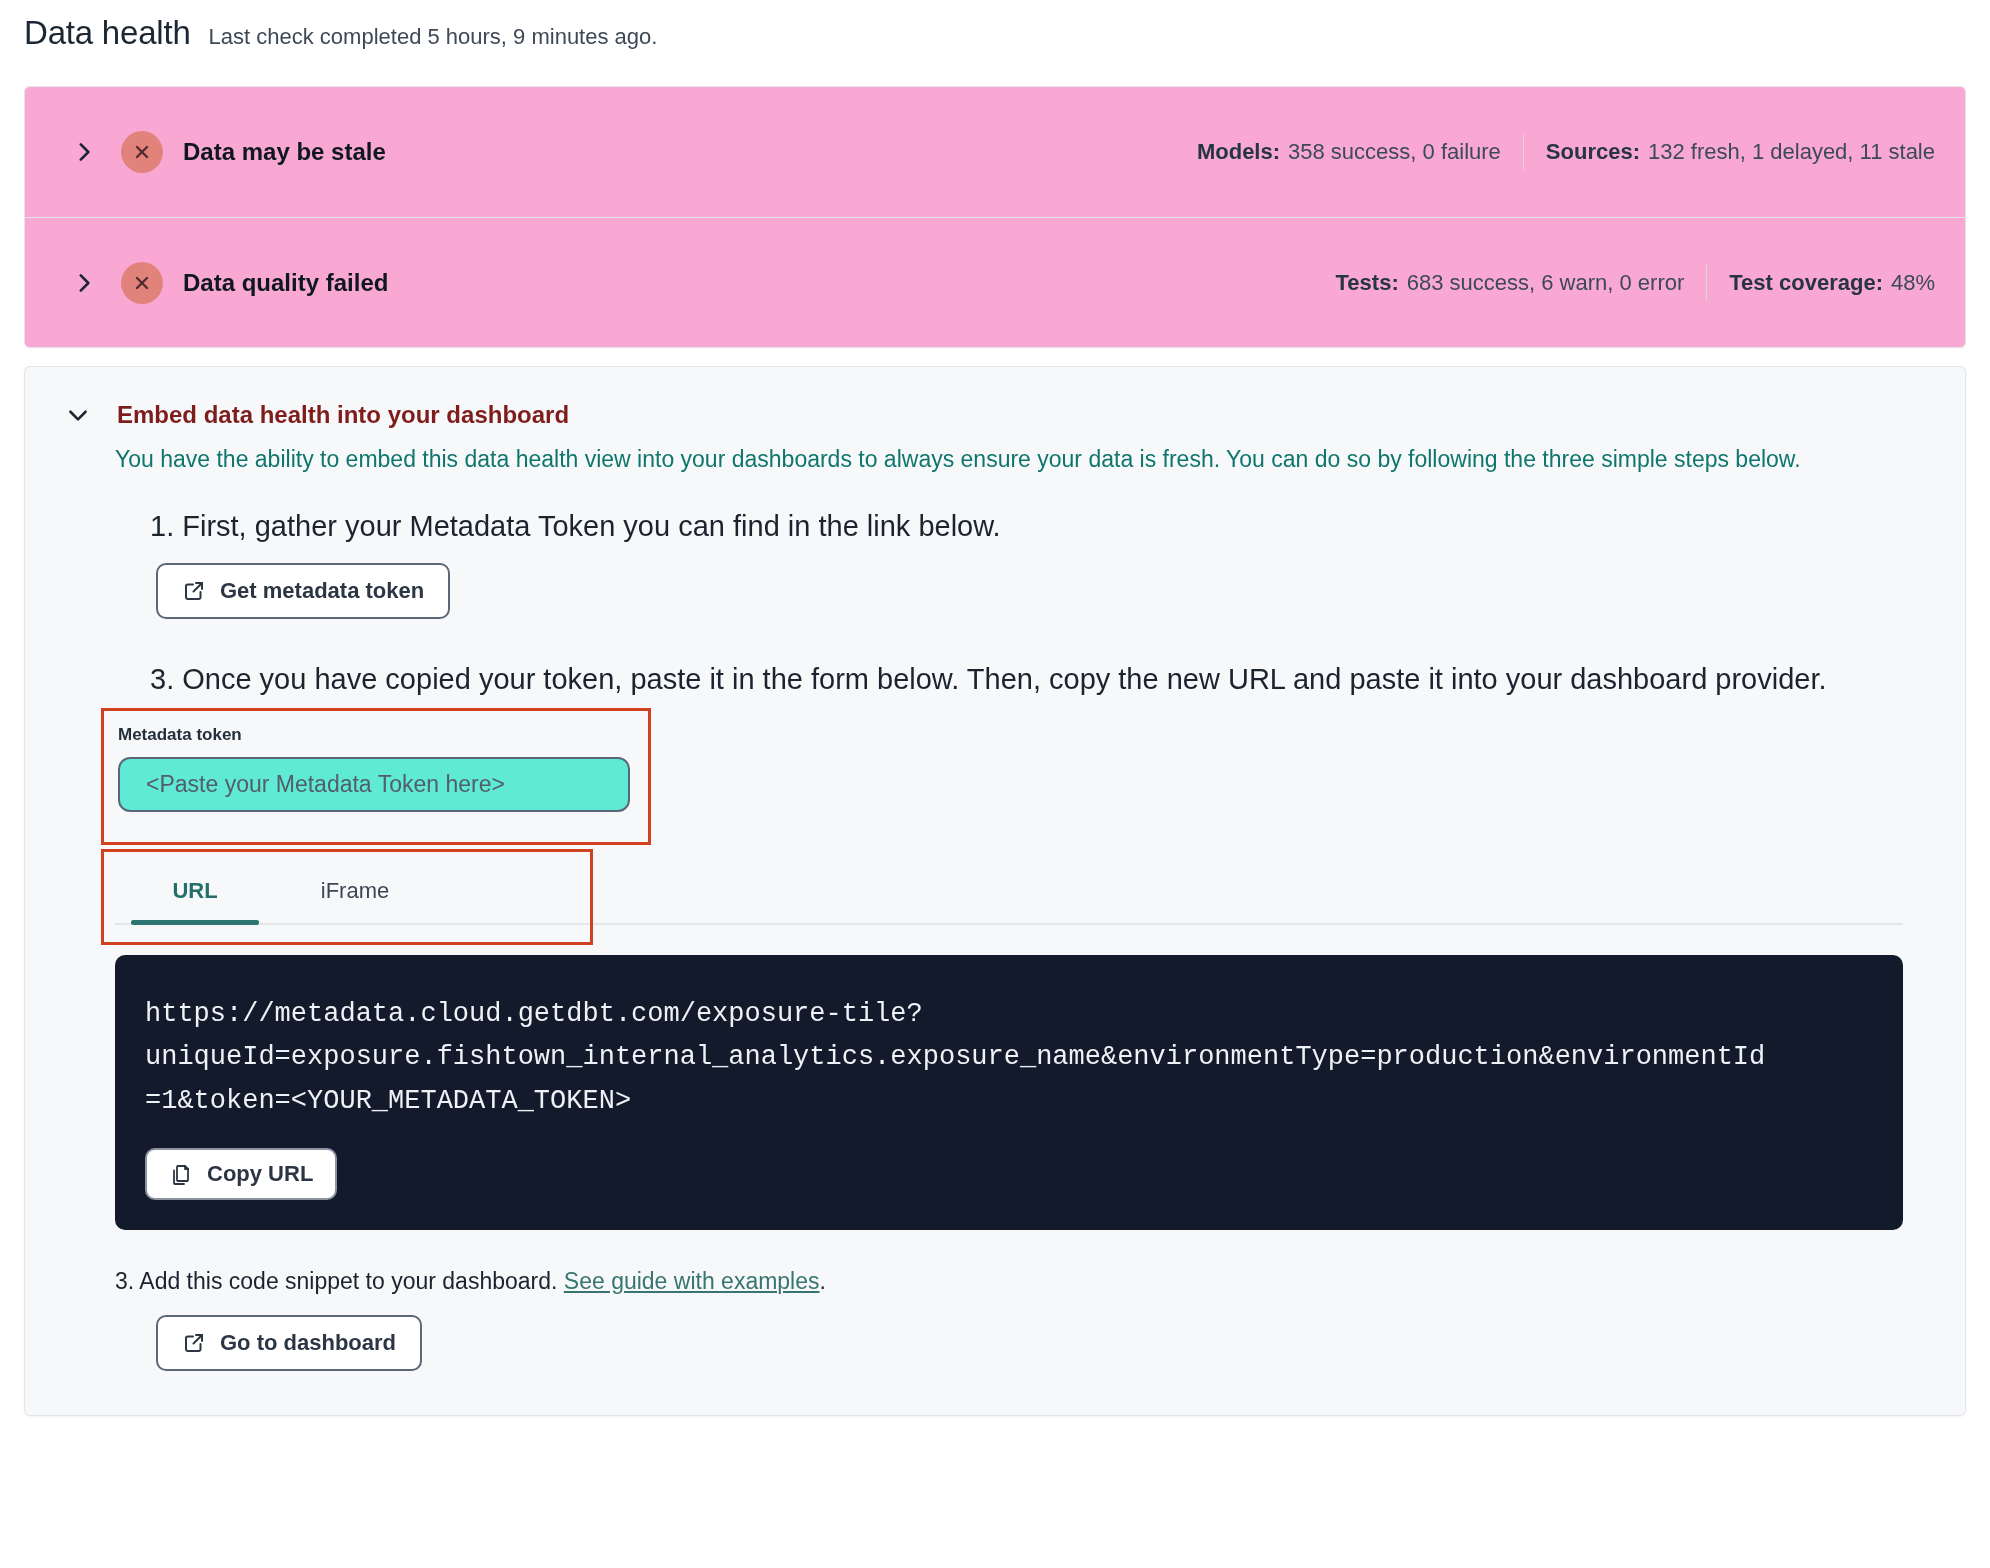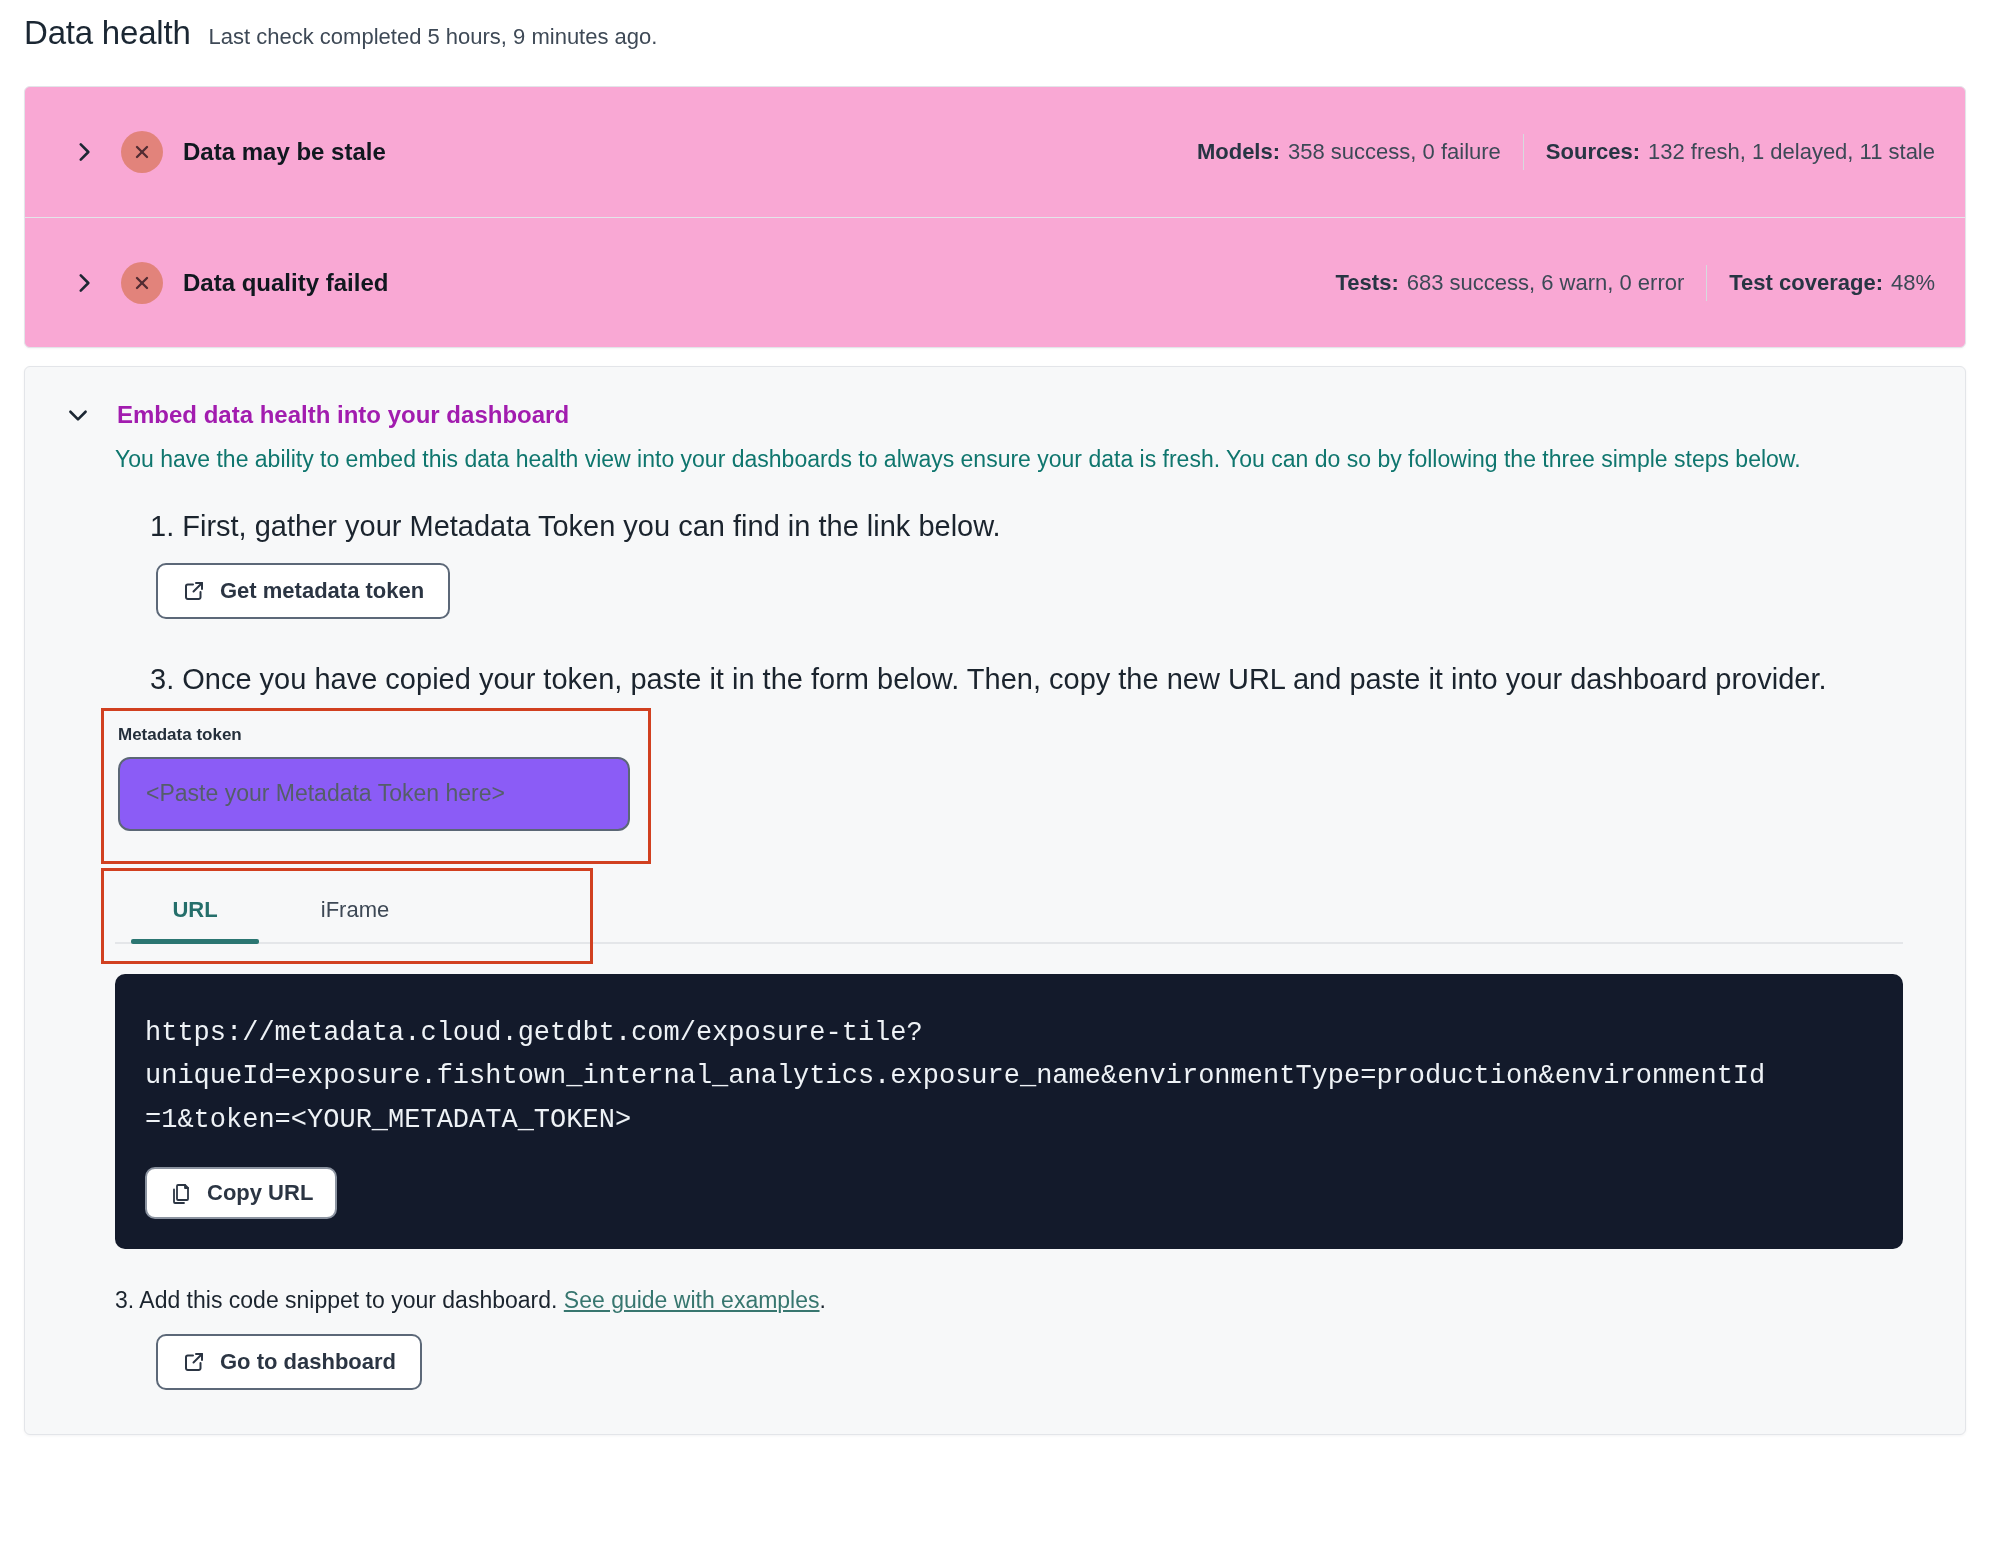--- a/index.html
+++ b/index.html
@@ -39,21 +39,21 @@
   .stat b { font-weight:700; color:#273543; }
   .stat .val { color:#3c4956; margin-left:8px; }
   .vdiv { width:1px; height:36px; background:#d7dade; }
 
   
   .embed-panel {
     margin-top:18px; background:#f7f8f9; border:1px solid #e3e5e9; border-radius:6px;
     box-shadow:0 1px 3px rgba(16,24,40,0.05);
   }
   .embed-header { display:flex; align-items:center; gap:26px; padding:34px 62px 0 40px; cursor:pointer; }
-  .embed-title { font-size:24px; font-weight:700; color:#a21caf; }
+  .embed-title { font-size:24px; font-weight:700; color:#7f1d1d; }
   .embed-content { padding:0 62px 44px 90px; }
   .embed-desc { margin-top:14px; font-size:23px; line-height:1.42; color:#0f766e; max-width:1800px; }
   .step-text { margin-top:34px; font-size:29px; color:#1b242e;margin-left:35px; }
   .step-text.mt-lg { margin-top:44px; }
 
   .btn {
     margin-top:20px; display:inline-flex; align-items:center; gap:14px;
     background:#ffffff; border:2px solid #5c6878; border-radius:10px;
     padding:13px 24px; font-size:22px; font-weight:700; color:#2b3543;
     font-family:"Liberation Sans", sans-serif; cursor:pointer;margin-left:41px;
@@ -61,22 +61,22 @@
   .btn svg { width:24px; height:24px; color:#2b3543; }
 
   
   .annot-red { border:3px solid #d14020; }
   .token-box {
     margin-top:12px; margin-left:-14px; width:fit-content;
     padding:14px 18px 30px 14px; background:transparent;
   }
   .field-label { font-size:17px; font-weight:700; color:#242f3b; margin-bottom:12px; }
   .token-input {
-    width:512px; height:74px; border:2px solid #5b6776; border-radius:12px;
-    background:#8b5cf6; padding:0 26px; font-size:23px; color:#1b242e;
+    width:512px; height:55px; border:2px solid #5b6776; border-radius:12px;
+    background:#5eead4; padding:0 26px; font-size:23px; color:#1b242e;
     font-family:"Liberation Sans", sans-serif; outline:none;
   }
   .token-input::placeholder { color:#545e69; opacity:1; }
 
   
   .tabs-wrap { position:relative; margin-top:14px; }
   .tabs-row { display:flex; height:66px; border-bottom:2px solid #e4e6e9; }
   .tab {
     min-width:160px; display:flex; align-items:center; justify-content:center;
     font-size:22px; color:#3d4855; cursor:pointer; position:relative;

